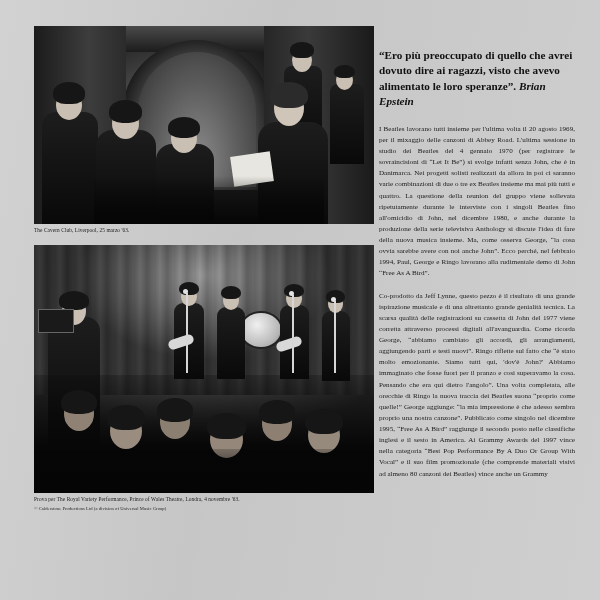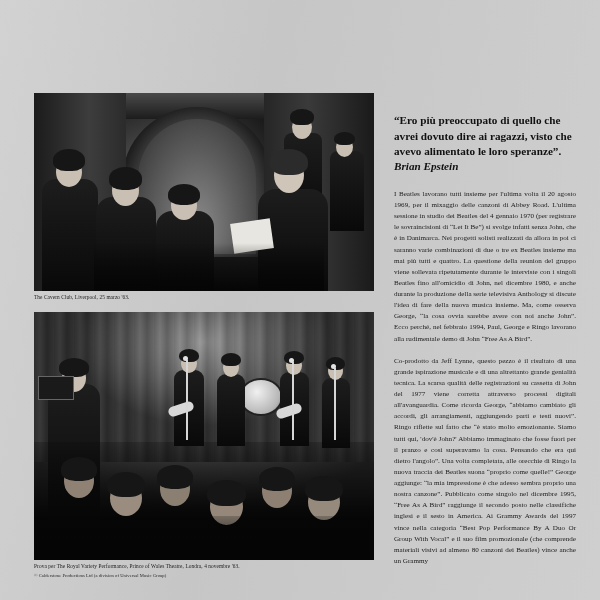--- a/index.html
+++ b/index.html
@@ -16,23 +16,22 @@
   .page {
     position: relative;
     width: 600px;
     height: 600px;
     box-sizing: border-box;
     padding: 26px 24px 22px 34px;
     background: linear-gradient(100deg, #d2d2d2 0%, #c6c6c6 40%, #cfcfcf 100%);
   }
   .layout {
     display: flex;
-    gap: 20px;
+    gap: 5px;
     height: 100%;
-    align-items: flex-end;
   }
   .left-col {
     width: 340px;
     display: flex;
     flex-direction: column;
   }
   .right-col {
     width: 196px;
     display: flex;
     flex-direction: column;

